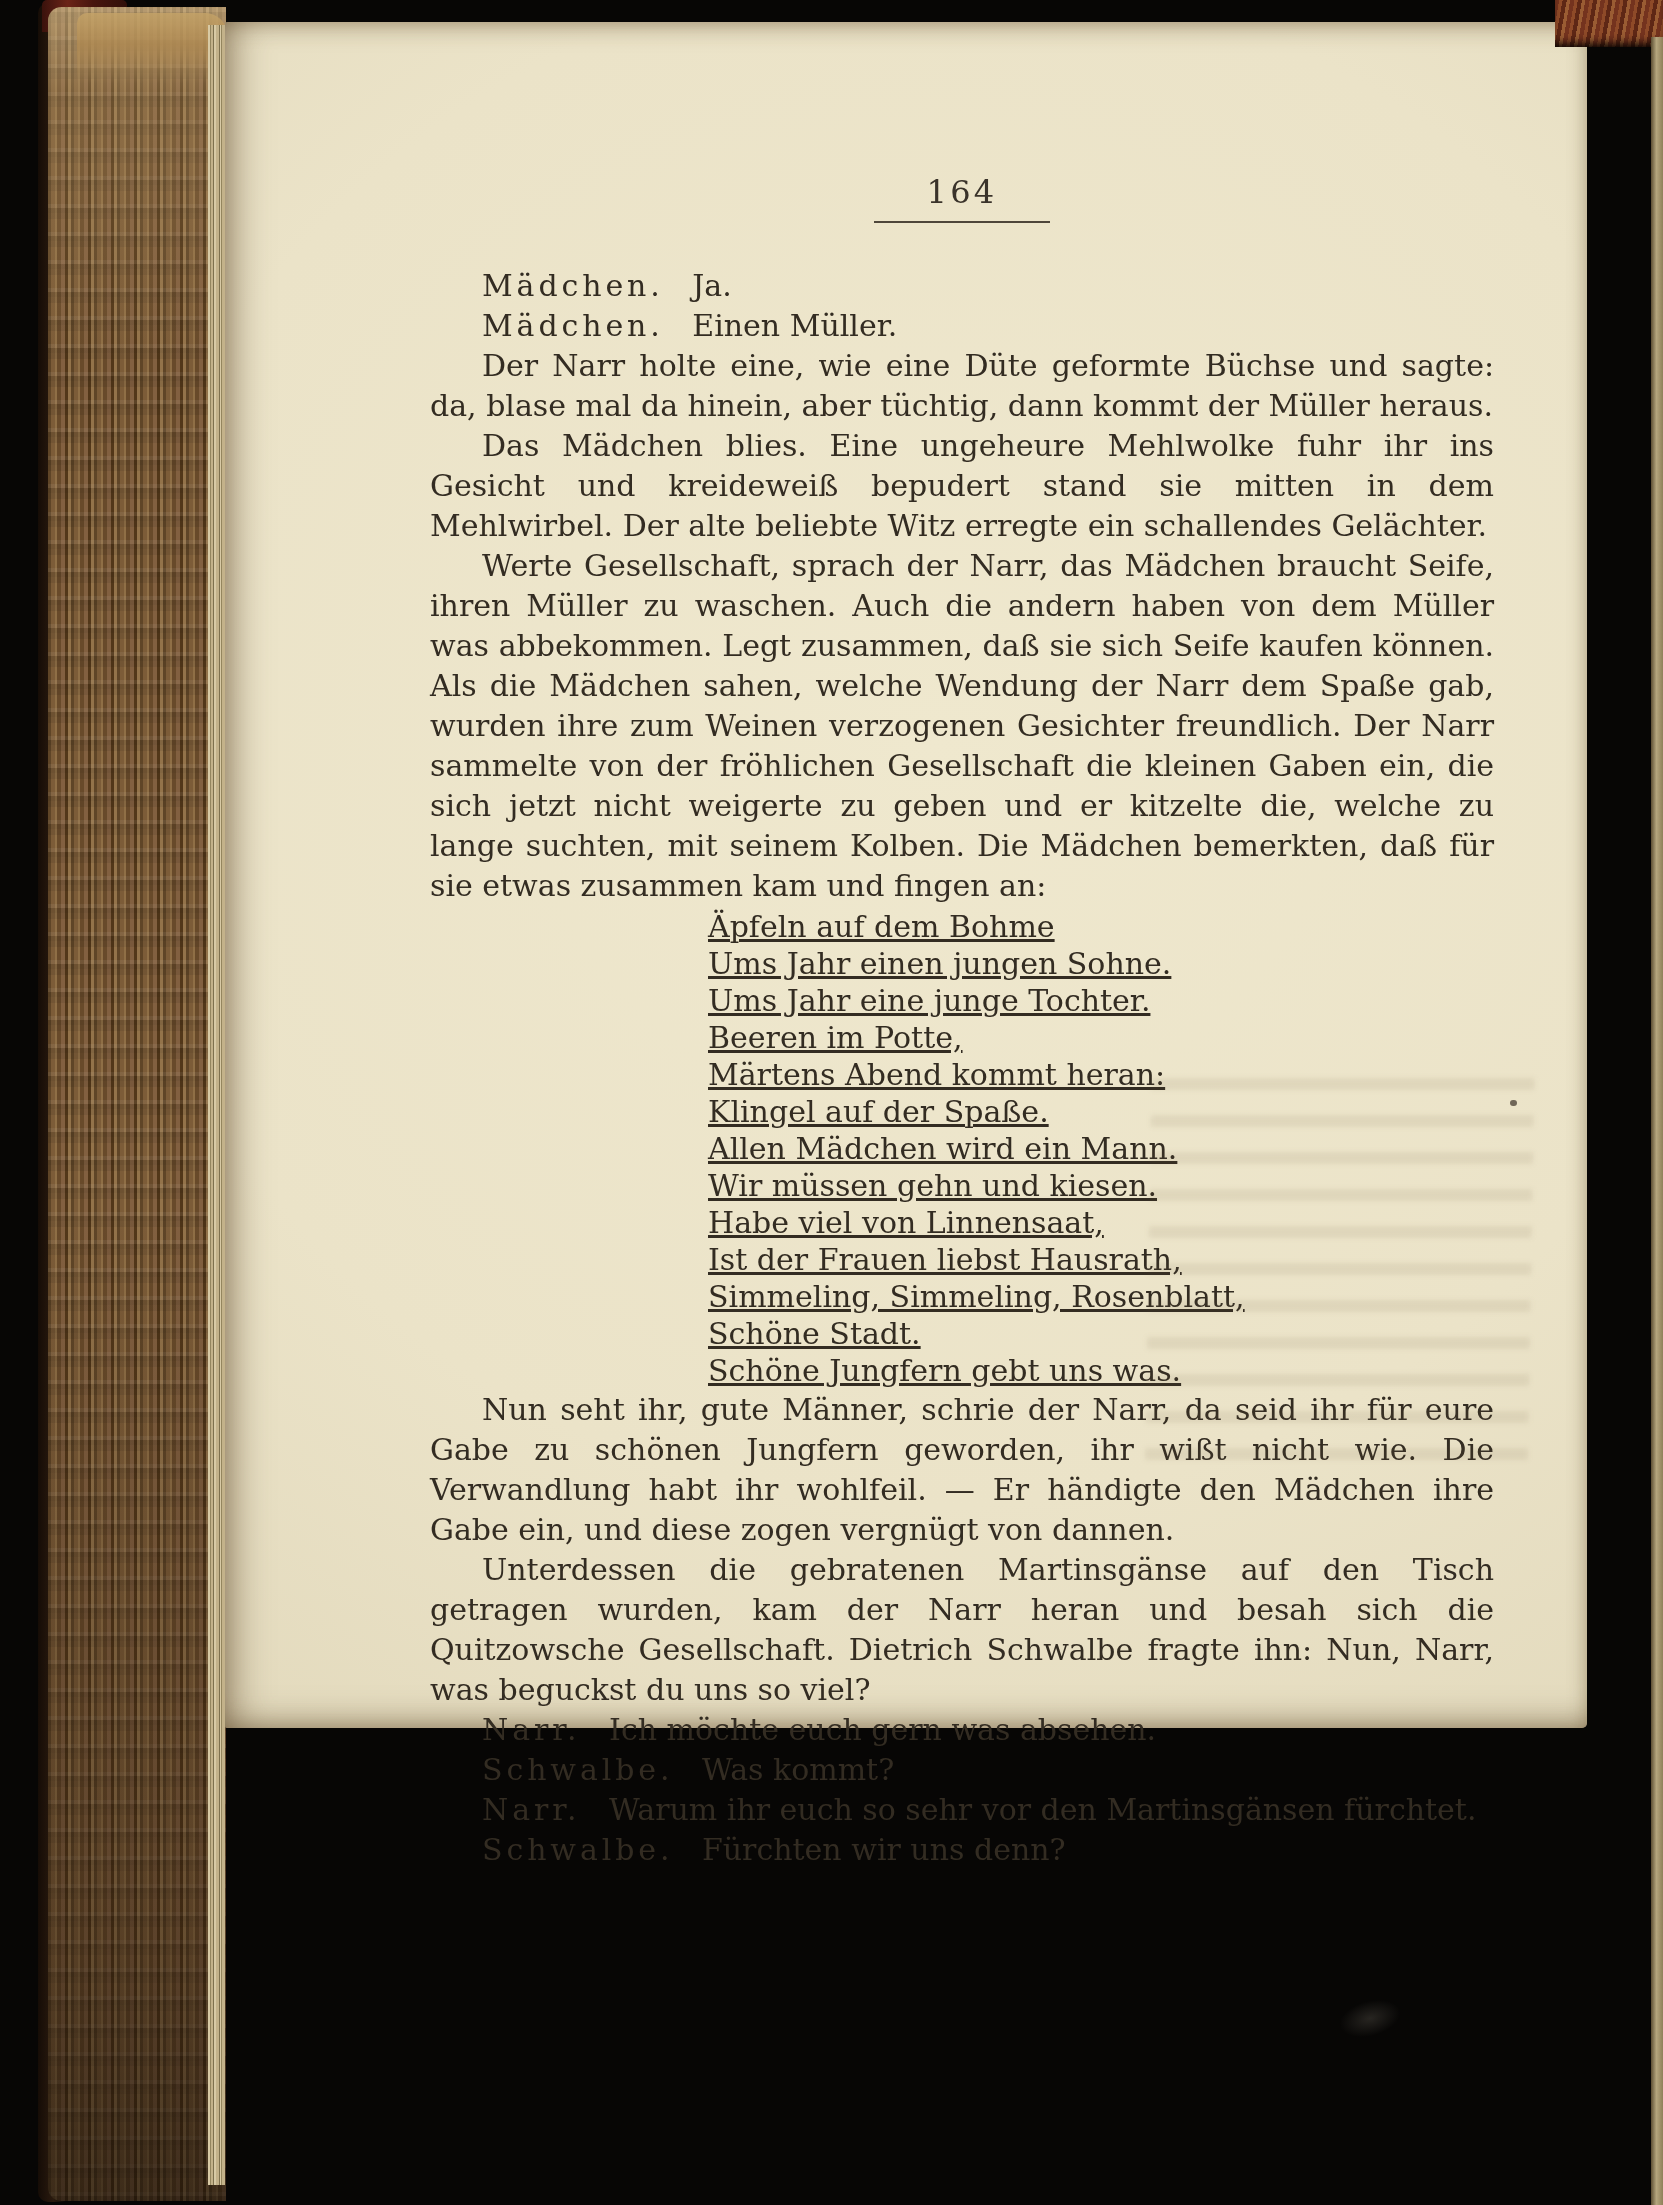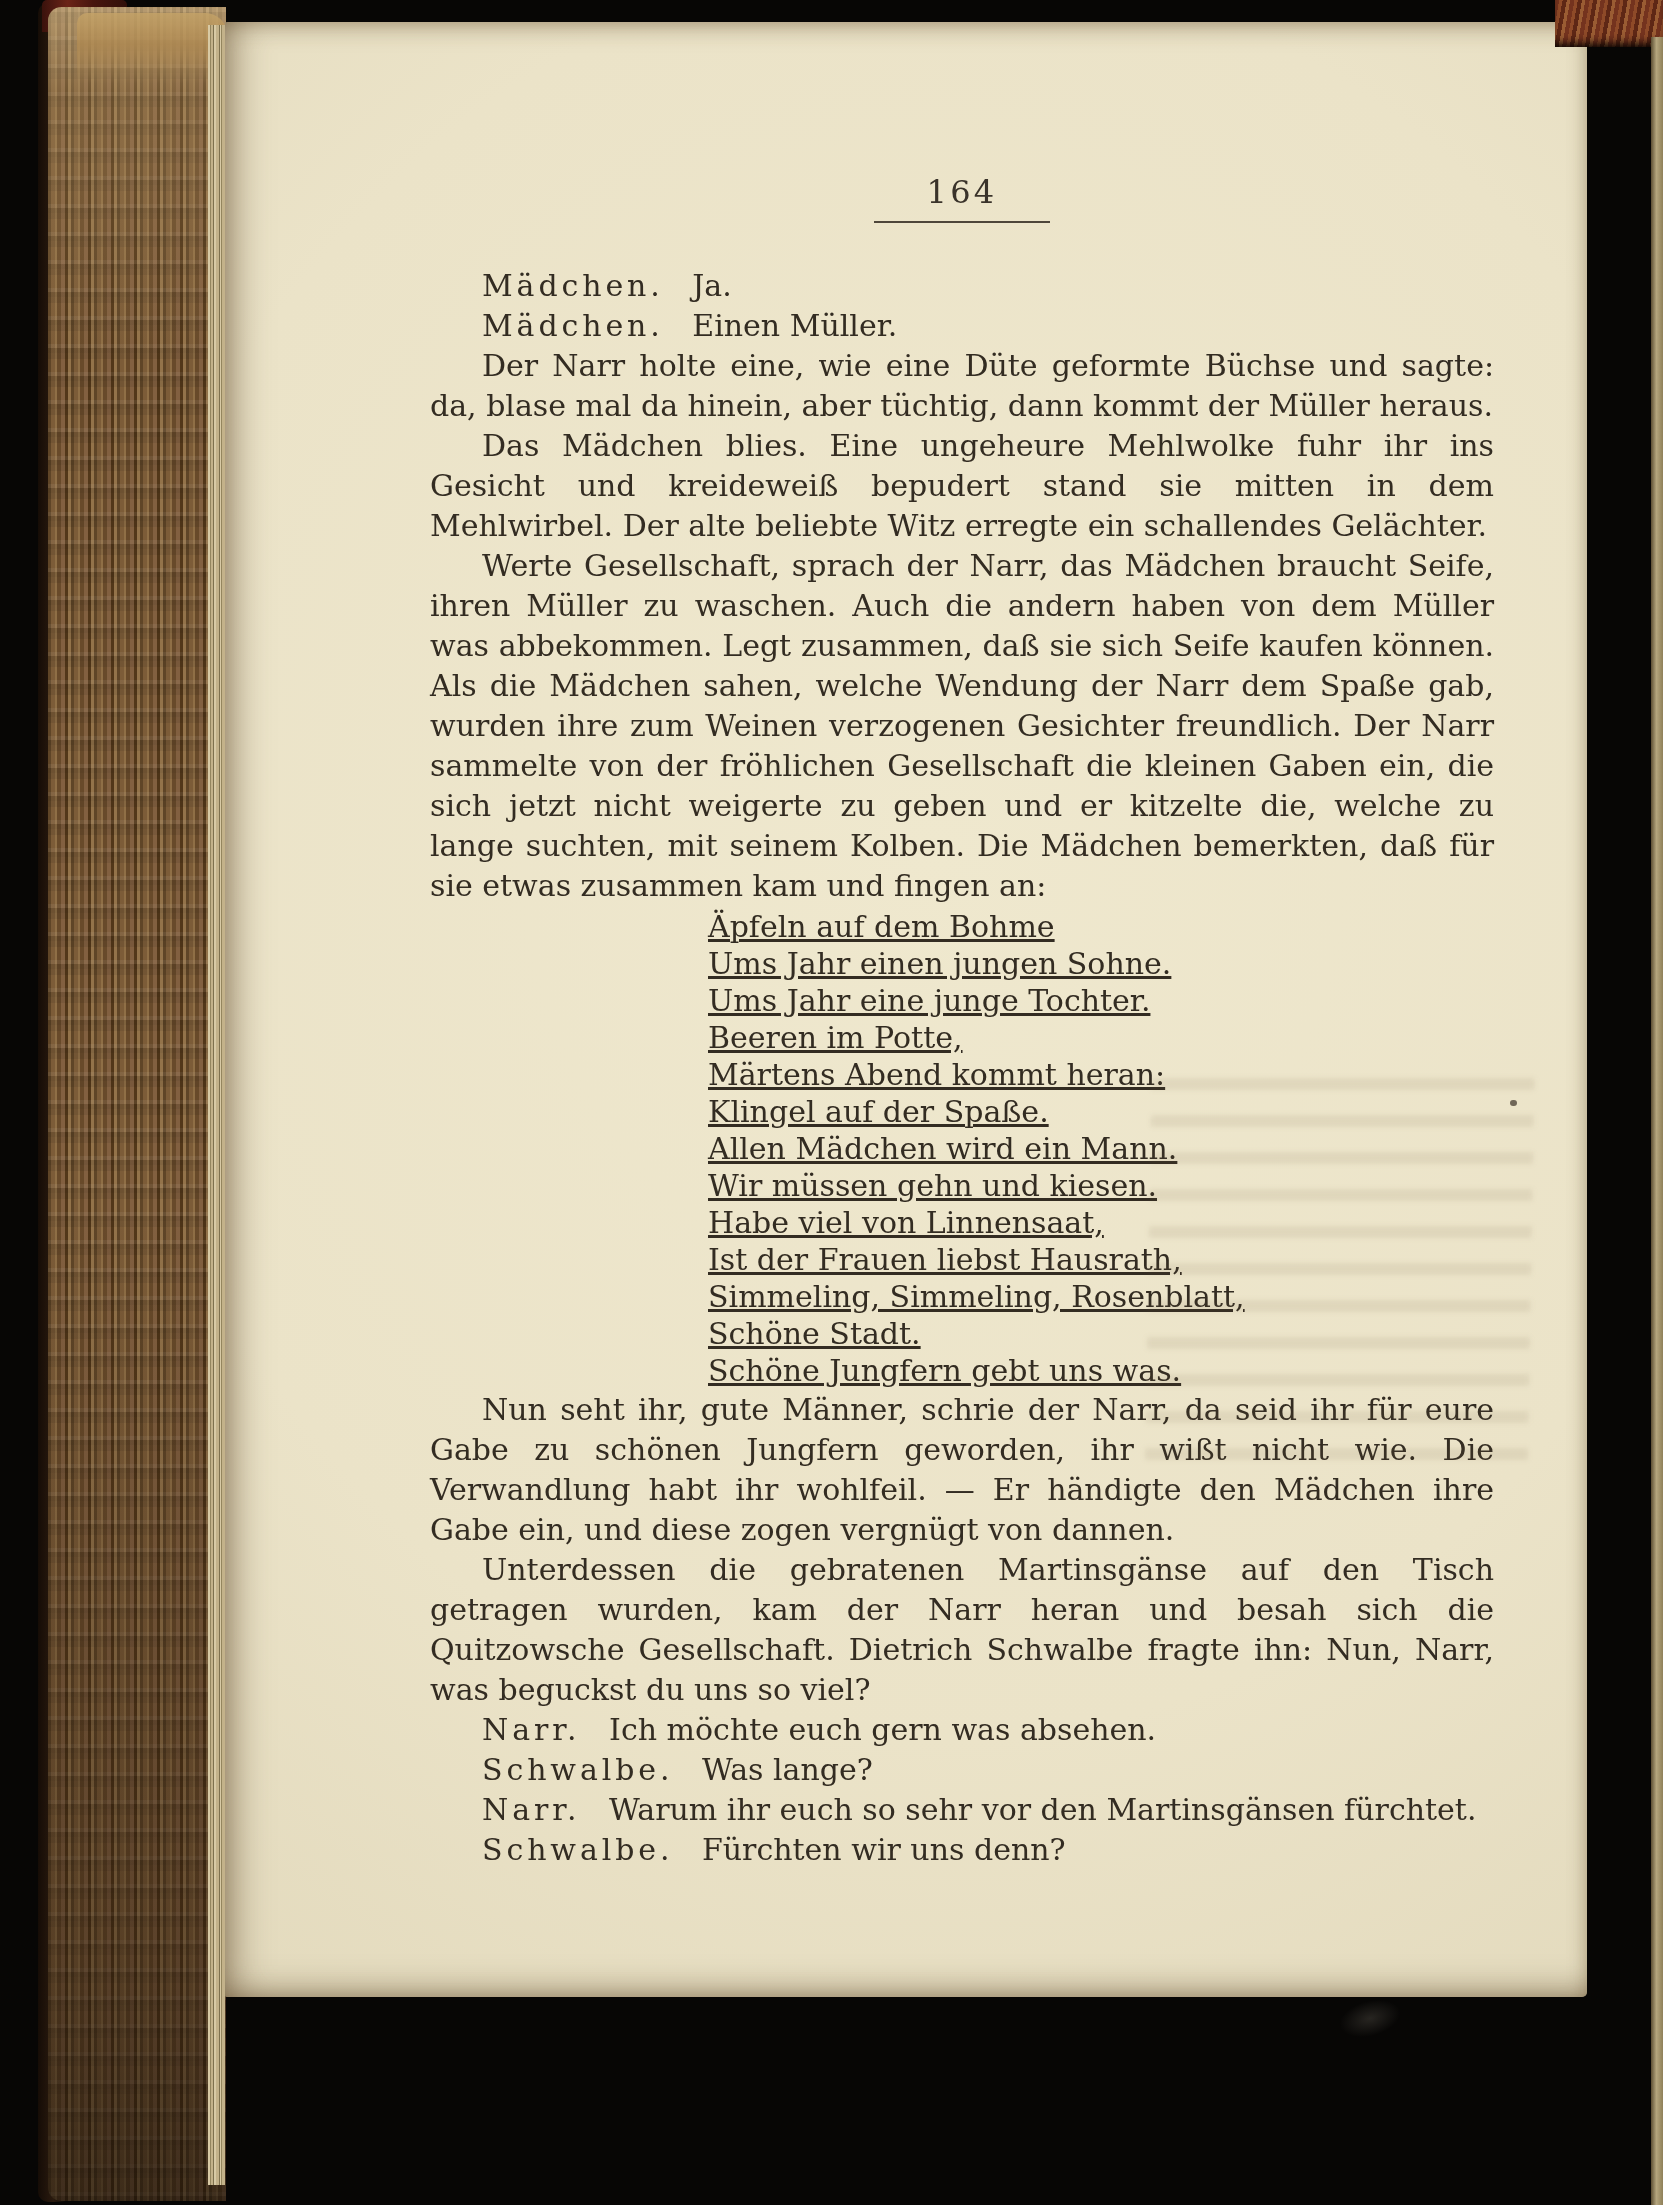--- a/index.html
+++ b/index.html
@@ -35,21 +35,21 @@
     position: absolute; left: 77px; top: 13.3px; width: 150px; height: 70px;
     background: linear-gradient(180deg, #c6a468 0%, #b08a52 45%, rgba(120,90,50,0) 100%);
     border-radius: 10px 21.6px 0 0;
     opacity: .8;
   }
   .inner-leaves {
     position: absolute; left: 208px; top: 25px; width: 16.6px; height: 2160px;
     background: repeating-linear-gradient(90deg, #d8caa5 0 1.7px, #94865f 1.7px 2.5px, #c3b28a 2.5px 5px, #7e714e 5px 5.8px);
   }
   .page {
-    position: absolute; left: 225px; top: 21.6px; width: 1362px; height: 1975px;
+    position: absolute; left: 225px; top: 21.6px; width: 1362px; height: 1706px;
     background: radial-gradient(ellipse 120% 90% at 52% 42%, #efe8ce 0%, #ebe3c8 50%, #e3dabd 78%, #d9cfae 96%);
     box-shadow:
       inset 21.6px 0 38px -15px rgba(96,74,44,.60),
       inset -8.3px 0 20px -10px rgba(110,90,55,.38),
       inset 0 15px 25px -15px rgba(110,90,55,.45),
       inset 0 -21.6px 33px -18.3px rgba(100,80,50,.50);
     border-radius: 2.5px 5px 5px 2.5px;
   }
   .cover-right-top {
     position: absolute; right: 0; top: 0; width: 108px; height: 47px;
@@ -145,21 +145,21 @@
         <div class="verse-line">Schöne Stadt.</div>
         <div class="verse-line">Schöne Jungfern gebt uns was.</div>
       </div>
 
       <p class="para">Nun seht ihr, gute Männer, schrie der Narr, da seid ihr für eure Gabe zu schönen Jungfern geworden, ihr wißt nicht wie. Die Verwandlung habt ihr wohlfeil. — Er händigte den Mädchen ihre Gabe ein, und diese zogen vergnügt von dannen.</p>
 
       <p class="para">Unterdessen die gebratenen Martinsgänse auf den Tisch getragen wurden, kam der Narr heran und besah sich die Quitzowsche Gesellschaft. Dietrich Schwalbe fragte ihn: Nun, Narr, was beguckst du uns so viel?</p>
 
       <p class="para dialogue"><span class="speaker">Narr.</span><span class="speech">Ich möchte euch gern was absehen.</span></p>
 
-      <p class="para dialogue"><span class="speaker">Schwalbe.</span><span class="speech">Was lange?</span></p>
+      <p class="para dialogue"><span class="speaker">Schwalbe.</span><span class="speech">Was kommt?</span></p>
 
       <p class="para dialogue"><span class="speaker">Narr.</span><span class="speech">Warum ihr euch so sehr vor den Martinsgänsen fürchtet.</span></p>
 
       <p class="para dialogue"><span class="speaker">Schwalbe.</span><span class="speech">Fürchten wir uns denn?</span></p>
 
 
     </div>
 
     <div class="bleed"></div>
     <div class="ink-dot"></div>

